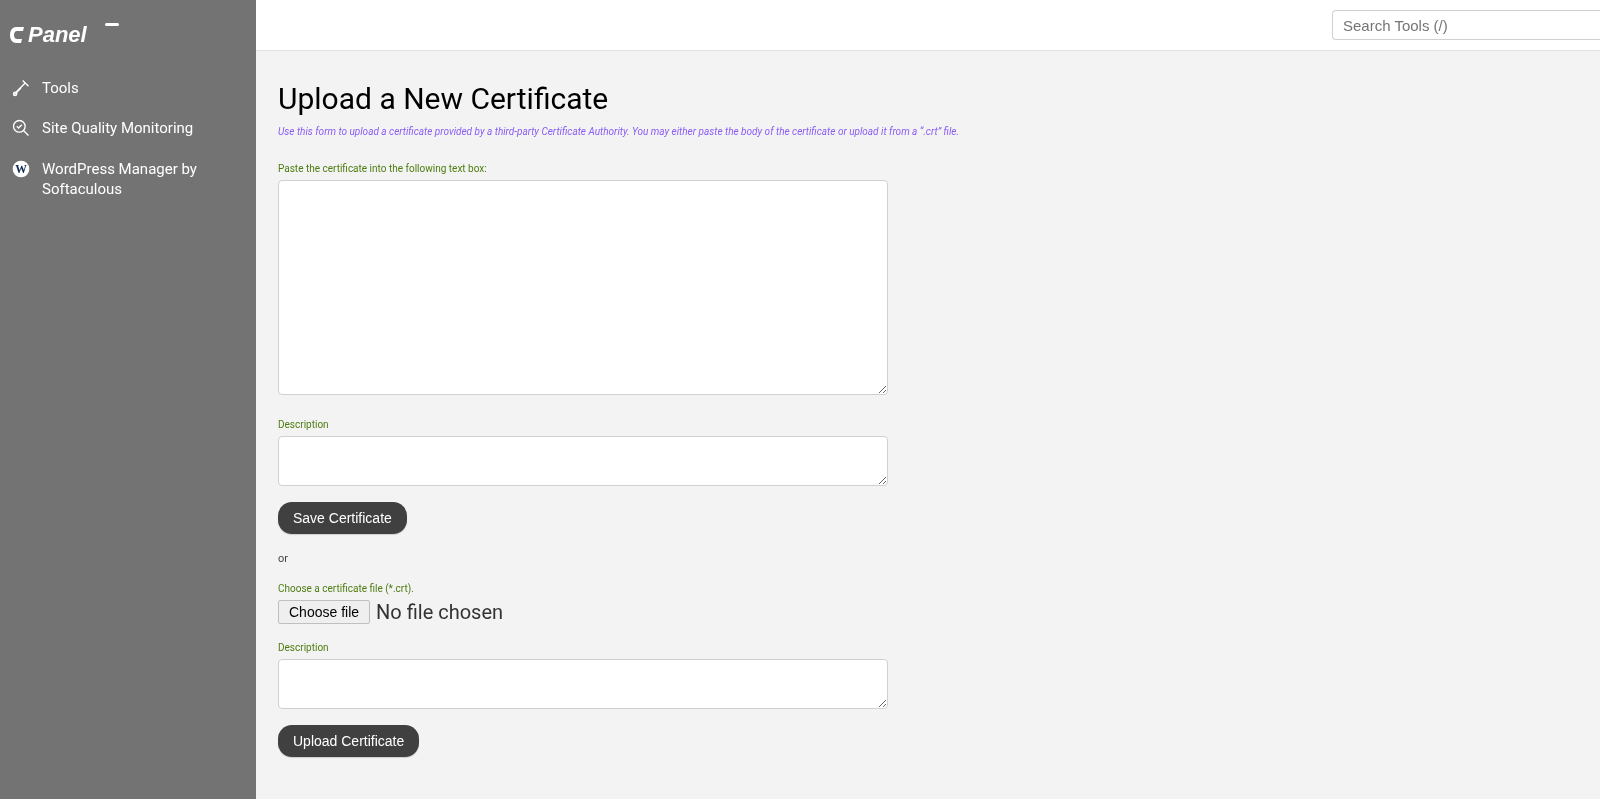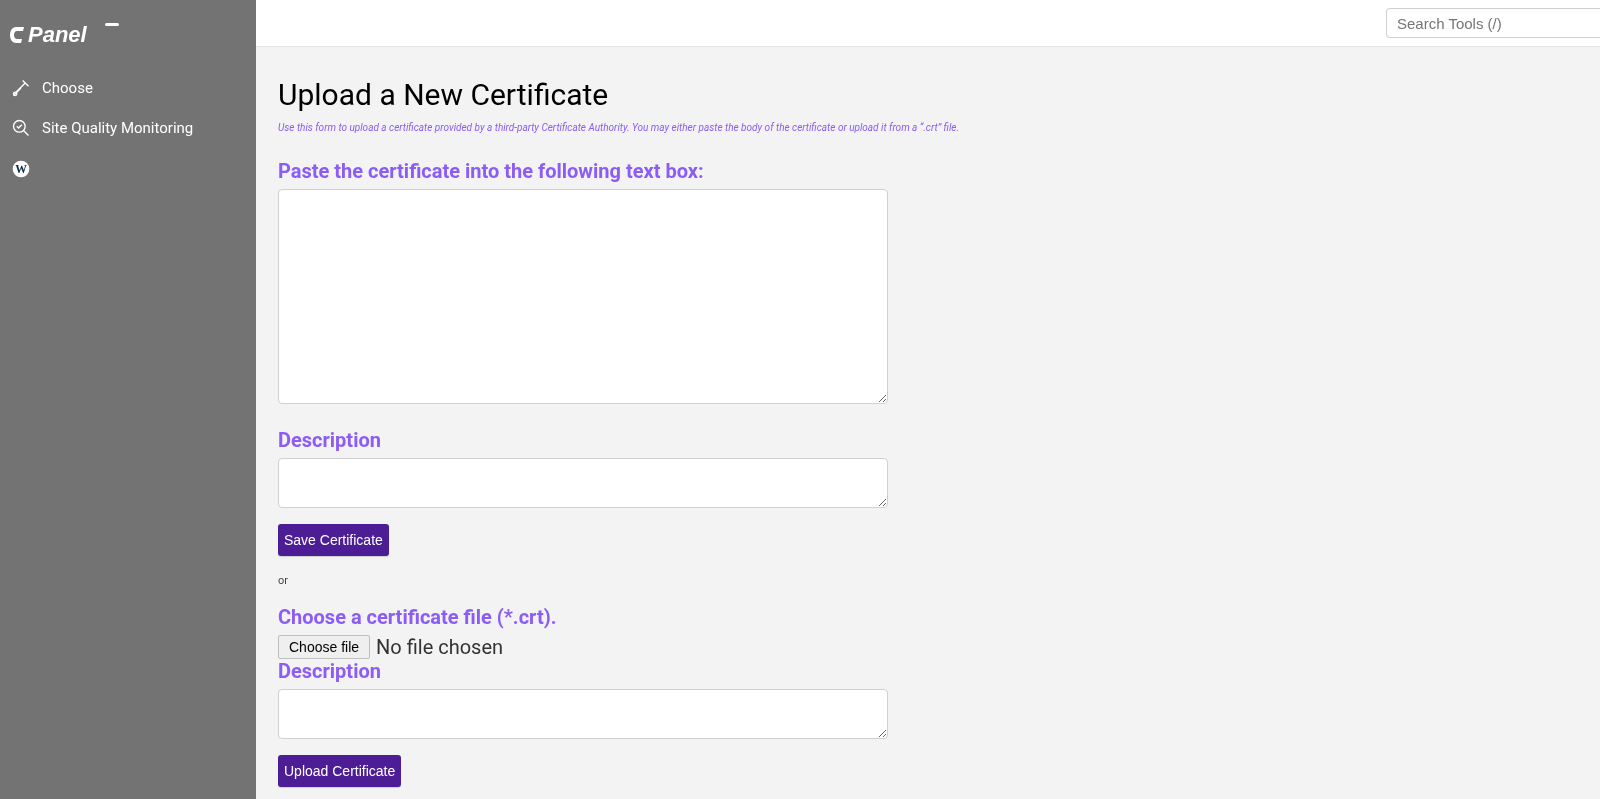--- a/index.html
+++ b/index.html
@@ -55,21 +55,21 @@
     height: 51px;
     border-bottom: 1px solid #e2e2e2;
     display: flex;
     align-items: center;
     justify-content: flex-end;
     padding: 0 0 0 16px;
     background: #fff;
   }
   .search-wrap { padding: 8px 0 8px 0; }
   .search-input {
-    width: 214px;
+    width: 268px;
     height: 30px;
     border: 1px solid #d0d0d0;
     border-right: none;
     border-radius: 4px 0 0 4px;
     padding: 4px 10px;
     font-size: 15px;
     color: #777;
     outline: none;
   }
   .content {
@@ -83,23 +83,23 @@
     color: #000000;
     margin-bottom: 10px;
   }
   .intro {
     font-size: 10px;
     color: #8b5cf6;
     margin-bottom: 26px;
     font-style: italic;
   }
   .form-label {
-    font-weight: 700;
-    font-size: 20px;
-    color: #8b5cf6;
+    font-weight: 400;
+    font-size: 10px;
+    color: #4d7c0f;
     margin-bottom: 6px;
     display:block;
   }
   textarea.big {
     width: 610px;
     max-width: 100%;
     height: 215px;
     border: 1px solid #d0d0d0;
     border-radius: 4px;
     padding: 6px 8px;
@@ -117,40 +117,41 @@
     padding: 6px 8px;
     font-family: inherit;
     font-size: 14px;
     resize: both;
     background:#fff;
   }
   .spacer-md { height: 20px; }
   .spacer-sm { height: 12px; }
   .btn {
     display:inline-block;
-    background: #4c1d95;
+    background: #404040;
     color: #fff;
     border: none;
-    border-radius: 3px;
-    padding: 8px 6px;
+    border-radius: 14px;
+    padding: 8px 15px;
     font-size: 14px;
     cursor: pointer;
     box-shadow: 0 1px 1px rgba(0,0,0,0.15);
   }
   .or-text {
     font-size: 11px;
     color: #444;
     margin: 18px 0;
     display:block;
   }
   .file-row {
     display:flex;
     align-items:center;
     gap: 6px;
     margin-top:4px;
+    margin-bottom: 18px;
   }
   .choose-file-btn {
     background: #efefef;
     border: 1px solid #bfbfbf;
     border-radius: 2px;
     padding: 3px 10px;
     font-size: 14px;
     cursor:pointer;
   }
   .file-status {
@@ -172,41 +173,42 @@
     </svg>
   </div>
 
   <div class="nav-item">
     <span class="icon">
       <svg width="20" height="20" viewBox="0 0 24 24">
           <path d="M3 21 L12 12 M14 3 L21 10 M17 6 L6 17"></path>
           <circle cx="5" cy="19" r="2"></circle>
         </svg>
     </span>
-    <span class="label">Choose</span>
+    <span class="label">Tools</span>
   </div>
 
   <div class="nav-item">
     <span class="icon">
       <svg width="20" height="20" viewBox="0 0 24 24">
           <circle cx="10" cy="10" r="7"></circle>
           <path d="M15 15 L21 21"></path>
           <path d="M7 10 L9 12 L13 8"></path>
         </svg>
     </span>
     <span class="label">Site Quality Monitoring</span>
   </div>
 
   <div class="nav-item">
     <span class="icon">
       <svg width="20" height="20" viewBox="0 0 24 24">
           <circle cx="12" cy="12" r="10" fill="#fff" stroke="none"></circle>
           <text x="12" y="17" text-anchor="middle" font-family="Georgia,serif" font-weight="700" font-size="14" fill="#0e2a4e" stroke="none">W</text>
         </svg>
     </span>
+    <span class="label">WordPress Manager by Softaculous</span>
   </div>
 </div>
 
 <div class="main">
   <div class="topbar">
     <div class="search-wrap">
       <input type="text" class="search-input" placeholder="Search Tools (/)" style="">
     </div>
   </div>
 

